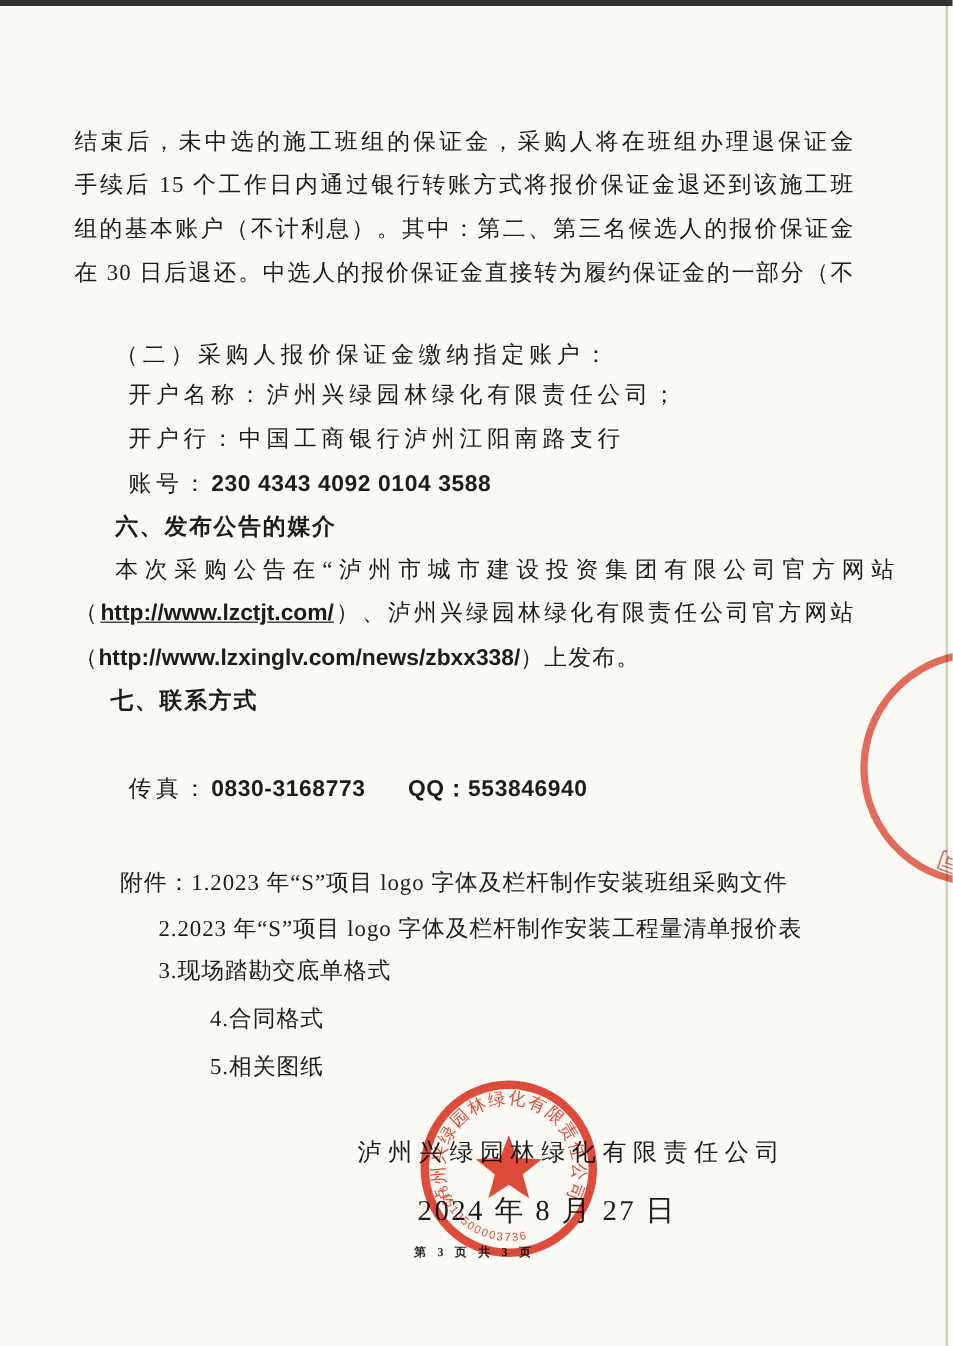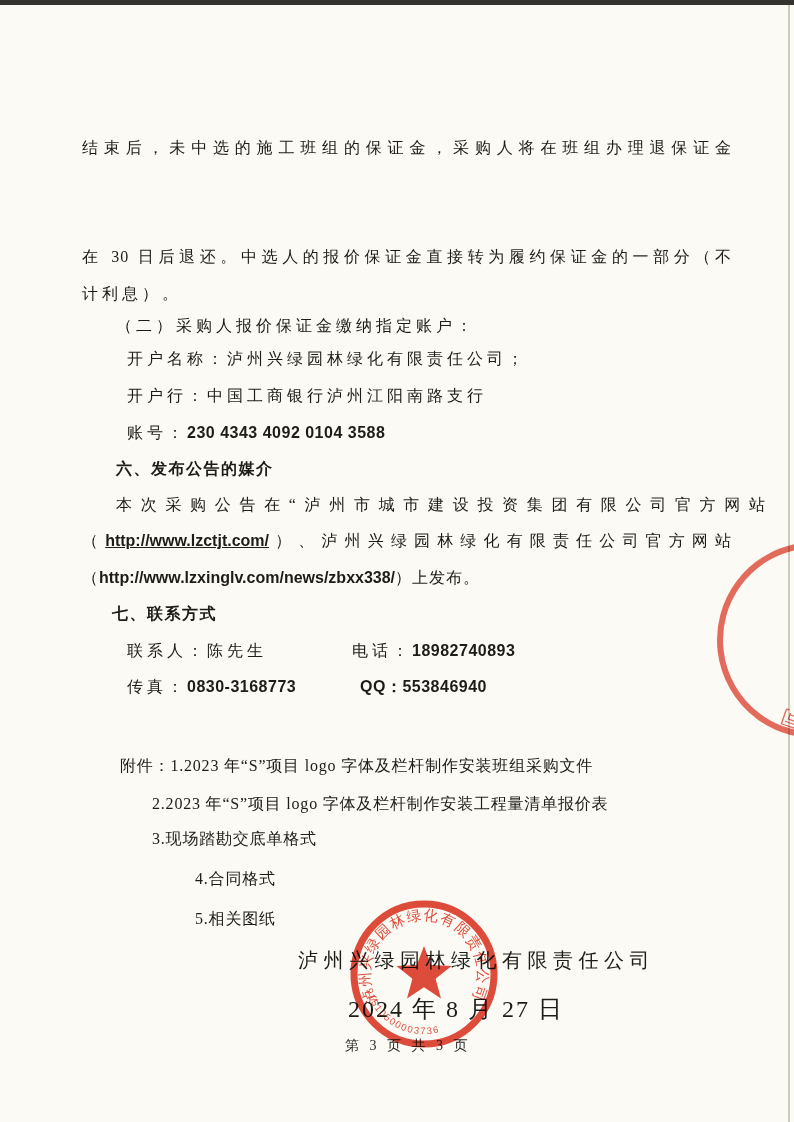--- a/index.html
+++ b/index.html
@@ -9,24 +9,23 @@
     width:794px;height:1122px;
     background:#fbfaf4;
     overflow:hidden;
     font-family:"Liberation Serif","DejaVu Serif",serif;
     color:#1d1c18;
   }
   .scan-edge-top{position:absolute;left:0;top:0;width:794px;height:5px;background:#35332f;}
   .scan-edge-right{position:absolute;left:788px;top:5px;width:2px;height:1117px;background:#cfcabc;}
 
   .line{
-    position:absolute;left:82px;width:650px;
-    font-size:16px;line-height:36px;
+    position:absolute;left:62px;width:650px;
+    font-size:19px;line-height:36px;
     white-space:nowrap;
-    margin-top:29px;
   }
   .jl{white-space:normal;text-align:justify;text-align-last:justify;letter-spacing:1px;}
   .ls{letter-spacing:4px;}
   .heading{
     font-weight:700;
     font-family:"Liberation Sans","DejaVu Sans",sans-serif;
     letter-spacing:1.5px;
   }
   .num{font-family:Liberation Sans, sans-serif;font-weight:700;letter-spacing:0.5px;}
   .url{font-family:"Liberation Sans","DejaVu Sans",sans-serif;font-weight:600;letter-spacing:0;}
@@ -36,38 +35,39 @@
   .company-sign{
     position:absolute;left:298px;top:947px;
     font-size:20px;letter-spacing:5.5px;white-space:nowrap;
   }
   .date-sign{
     position:absolute;left:348px;top:993px;
     font-size:24px;letter-spacing:2px;white-space:nowrap;
   }
   .footer-page{
     position:absolute;left:345px;top:1037px;
-    font-size:14px;letter-spacing:3.5px;white-space:nowrap;color:#2a2a26;
+    font-size:10px;letter-spacing:3.5px;white-space:nowrap;color:#2a2a26;font-weight:bold;
   }
   .stamp{position:absolute;mix-blend-mode:multiply;pointer-events:none;}
   .main-stamp{left:347px;top:897px;opacity:0.88;}
   .partial-stamp{left:705px;top:530px;opacity:0.72;}
   .stamp text{fill:#dd3422;}
 </style>
 </head>
 <body>
 
 <div class="page">
 
   <div class="scan-edge-top"></div>
   <div class="scan-edge-right"></div>
 
   <div class="line jl" style="top:101px">结束后，未中选的施工班组的保证金，采购人将在班组办理退保证金</div>
+  <div class="line jl" style="top:137px">手续后 15 个工作日内通过银行转账方式将报价保证金退还到该施工班</div>
+  <div class="line jl" style="top:174px">组的基本账户（不计利息）。其中：第二、第三名候选人的报价保证金</div>
   <div class="line jl" style="top:210px">在 30 日后退还。中选人的报价保证金直接转为履约保证金的一部分（不</div>
-  <div class="line ls" style="top:247px">计利息）。</div>
 
   <div class="line ls" style="top:312px;padding-left:45px">
     <span>开户名称：</span><span>泸州兴绿园林绿化有限责任公司；</span>
   </div>
   <div class="line ls" style="top:279px;padding-left:34px">（二）采购人报价保证金缴纳指定账户：</div>
   <div class="line ls" style="top:349px;padding-left:45px">
     <span>开户行：</span><span>中国工商银行泸州江阳南路支行</span>
   </div>
   <div class="line ls" style="top:386px;padding-left:45px">
     <span>账号：</span><span class="num">230 4343 4092 0104 3588</span>
@@ -76,24 +76,20 @@
   <div class="line jl" style="top:458px;padding-left:34px">本次采购公告在“泸州市城市建设投资集团有限公司官方网站</div>
   <div class="line heading" style="top:422px;padding-left:34px">六、发布公告的媒介</div>
   <div class="line jl" style="top:494px">
     <span>（</span><span class="url u">http://www.lzctjt.com/</span><span>）、泸州兴绿园林绿化有限责任公司官方网站</span>
   </div>
   <div class="line" style="top:531px;letter-spacing:1px">
     <span>（</span><span class="url">http://www.lzxinglv.com/news/zbxx338/</span><span>）上发布。</span>
   </div>
 
   <div class="line heading" style="top:567px;padding-left:30px">七、联系方式</div>
-  <div class="line ls" style="top:604px;padding-left:45px">
-    <span>联系人：</span><span>陈先生</span>
-    <span class="pair2" style="left:270px"><span>电话：</span><span class="num">18982740893</span></span>
-  </div>
   <div class="line ls" style="top:640px;padding-left:45px">
     <span>传真：</span><span class="num">0830-3168773</span>
     <span class="pair2" style="left:278px"><span class="num">QQ：</span><span class="num">553846940</span></span>
   </div>
 
   <div class="line att" style="top:719px;padding-left:38px">
     <span>附件：</span><span>1.2023 年“S”项目 logo 字体及栏杆制作安装班组采购文件</span>
   </div>
   <div class="line att" style="top:757px;padding-left:70px">2.2023 年“S”项目 logo 字体及栏杆制作安装工程量清单报价表</div>
   <div class="line att" style="top:792px;padding-left:70px">3.现场踏勘交底单格式</div>

